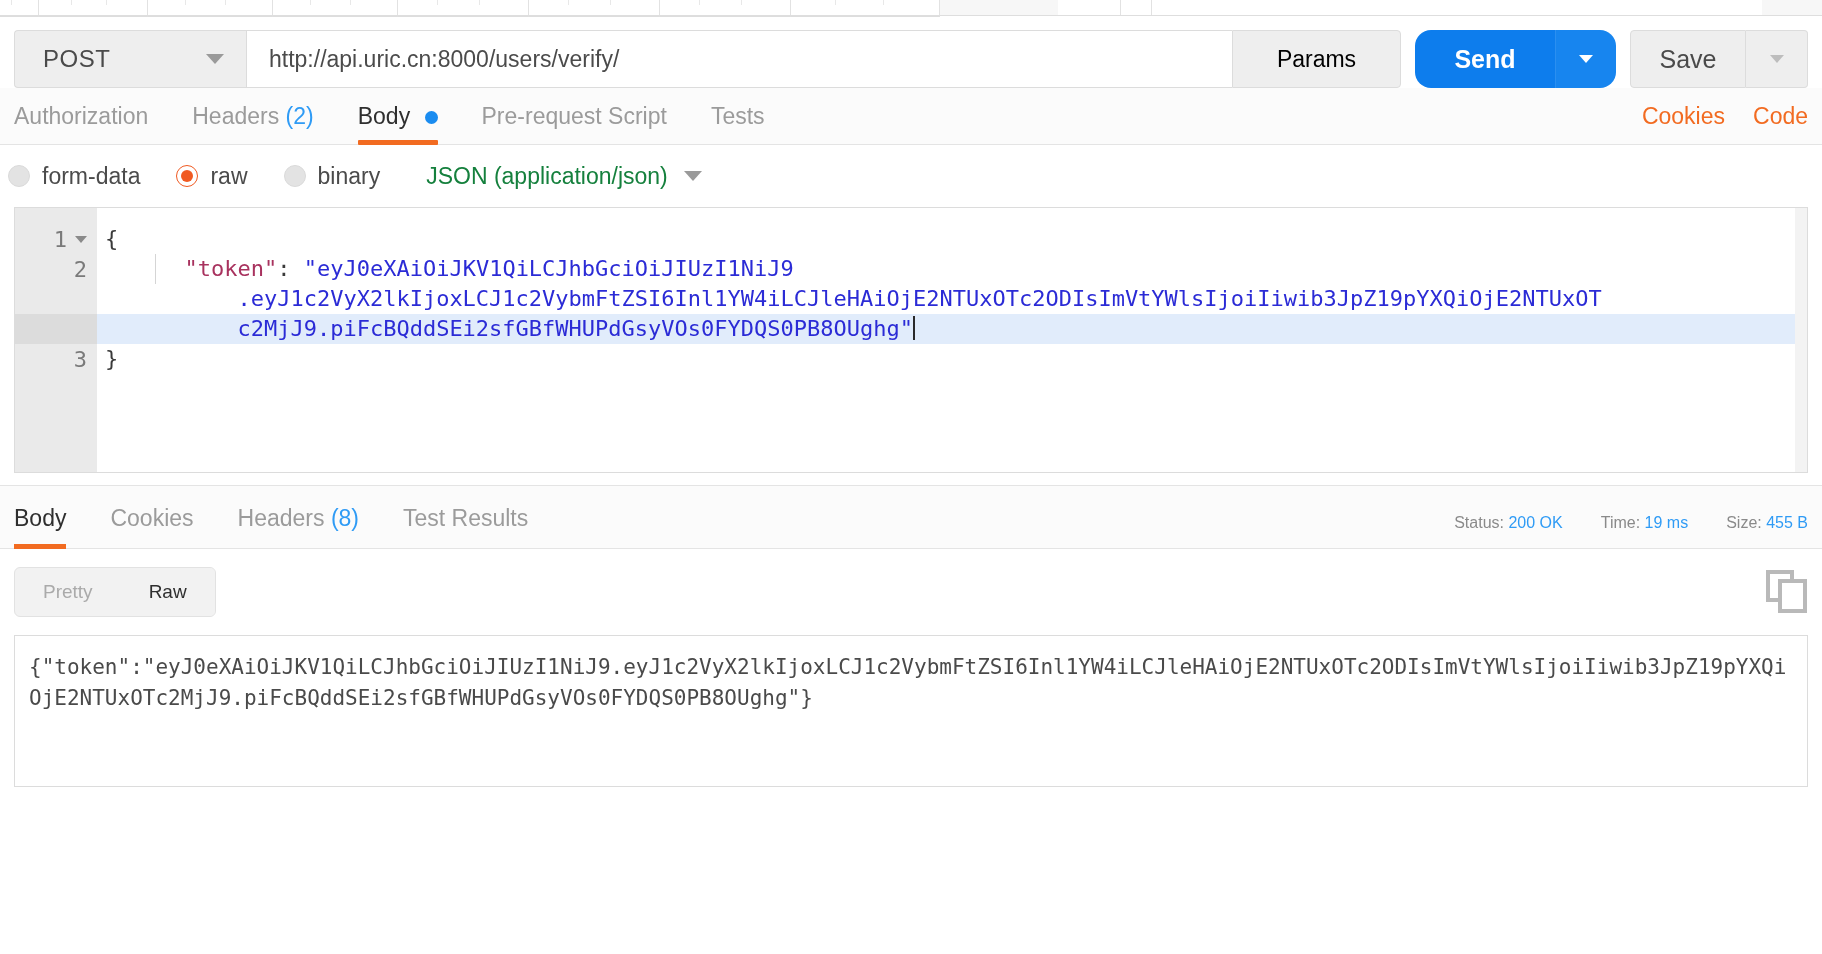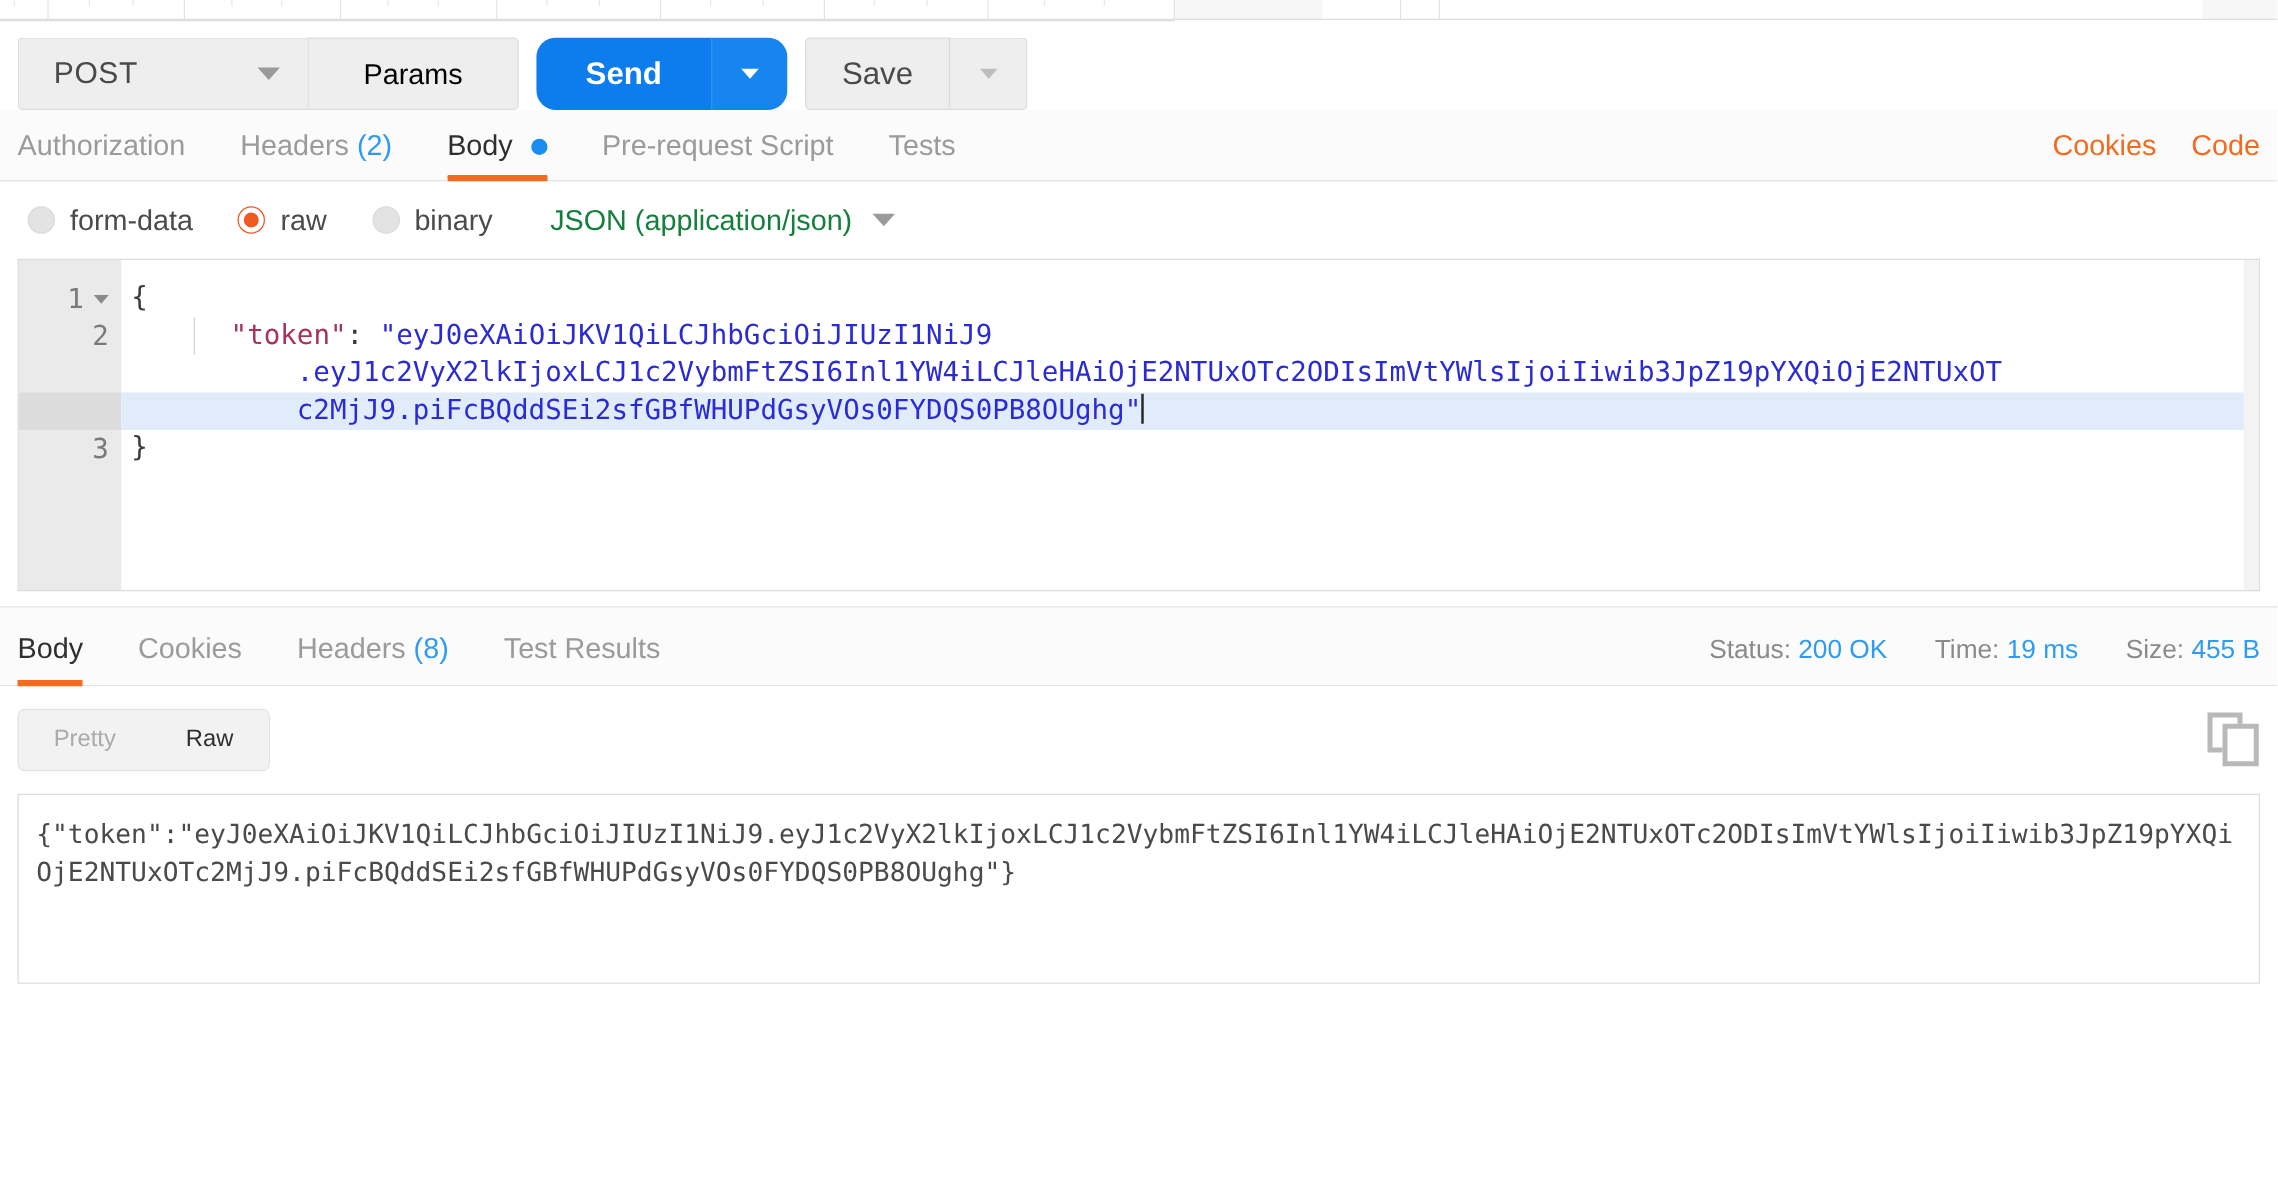--- a/index.html
+++ b/index.html
@@ -244,21 +244,21 @@
     font-size: 23px;
     color: #f26b21;
     cursor: pointer;
   }
 
   
   .bodytype-row {
     display: flex;
     align-items: center;
     height: 62px;
-    padding: 0 22px;
+    padding: 0 8px;
     background: #ffffff;
   }
   .radio-opt {
     display: flex;
     align-items: center;
     margin-right: 36px;
     cursor: pointer;
   }
   .radio {
     width: 22px; height: 22px;
@@ -407,21 +407,21 @@
     position: absolute;
     left: 0; right: 0; bottom: -1px;
     height: 5px;
     background: #f26b21;
   }
   .resp-meta {
     margin-left: auto;
     display: flex;
     gap: 38px;
     padding-bottom: 16px;
-    font-size: 21px;
+    font-size: 16px;
     color: #8a8a8a;
   }
   .resp-meta .val { color: #2f9bf5; }
 
   
   .view-row {
     display: flex;
     align-items: center;
     padding: 18px 14px 0 14px;
     background: #ffffff;
@@ -519,20 +519,21 @@
     <div class="tab-active-sliver" style="width:610px;border-right:none"></div>
   </div>
   <div class="tabstrip-rule"></div>
 </div>
 
 <div class="urlbar">
   <div class="method-box">
     <span class="method-label">POST</span>
     <span class="chev"></span>
   </div>
+  <div class="url-input">http://api.uric.cn:8000/users/verify/</div>
   <div class="params-btn">Params</div>
   <div class="send-group">
     <div class="send-btn">Send</div>
     <div class="send-caret">
       <span class="chev small"></span>
     </div>
   </div>
   <div class="save-group">
     <div class="save-btn">Save</div>
     <div class="save-caret">

